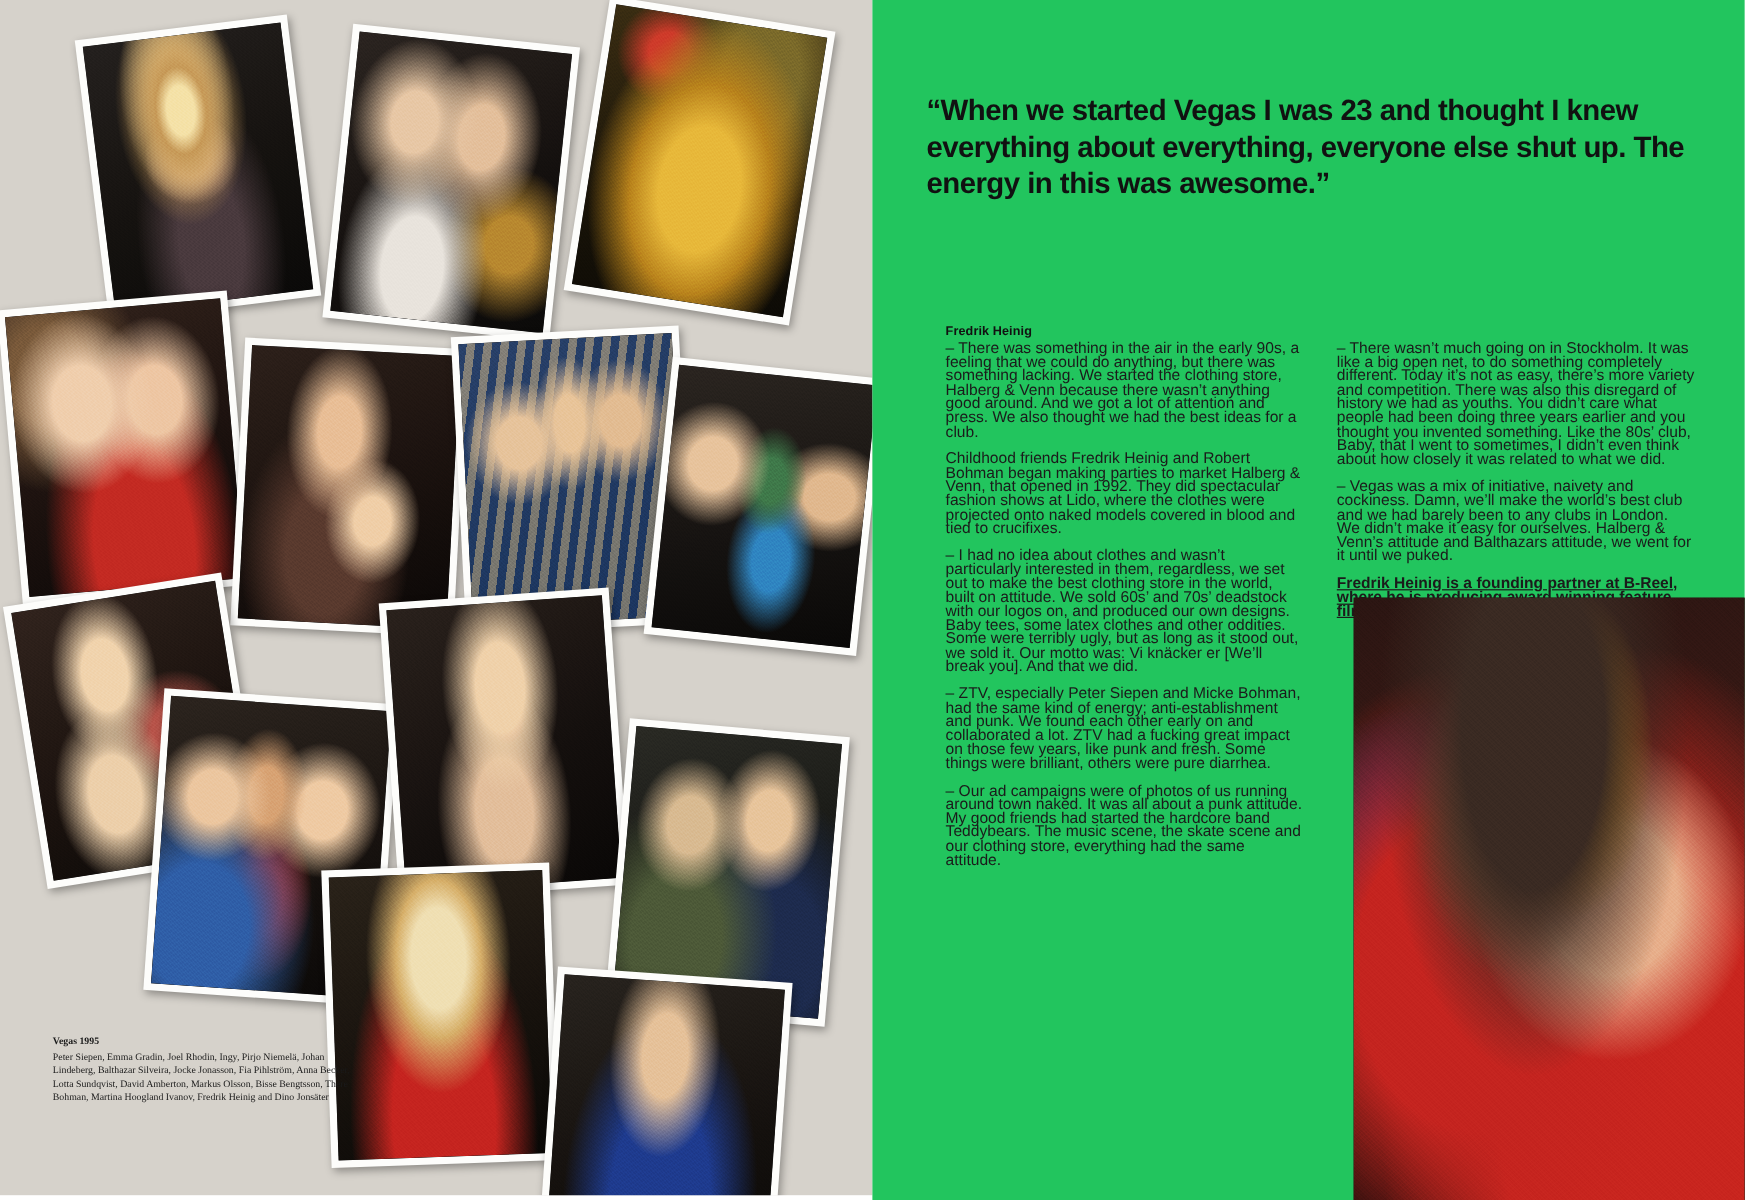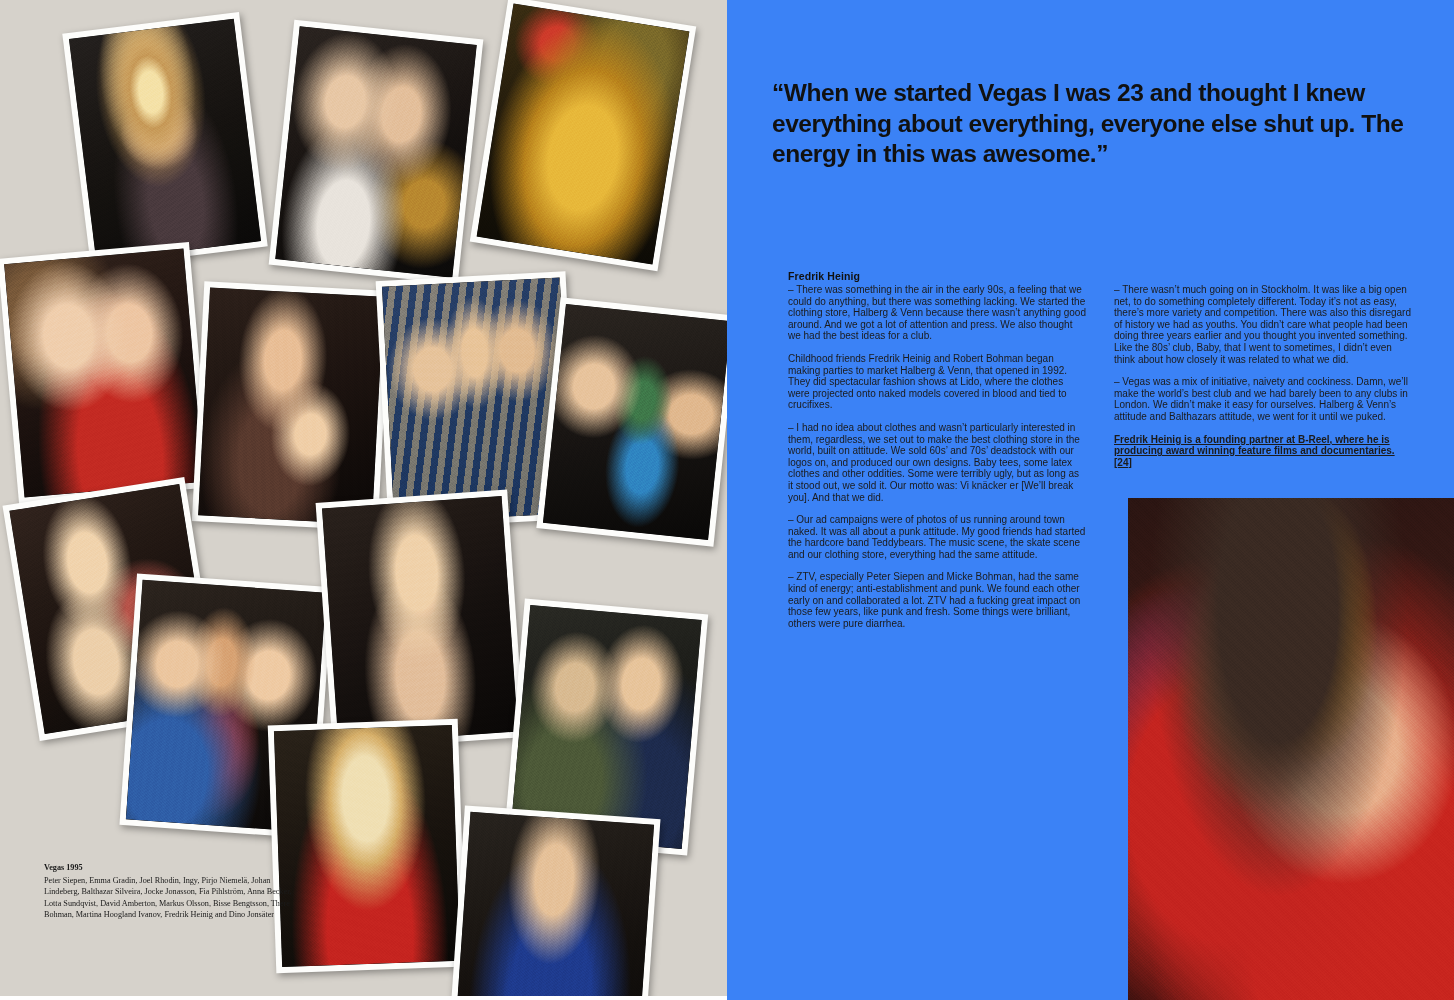--- a/index.html
+++ b/index.html
@@ -78,21 +78,21 @@
     font-weight: bold;
     display: block;
     margin-bottom: 1px;
   }
 
   
   .page-right {
     position: relative;
     width: 727px;
     height: 1000px;
-    background: #3b82f6;
+    background: #22c55e;
     overflow: hidden;
   }
   .pull-quote {
     position: absolute;
     left: 45px;
     top: 78px;
     width: 640px;
     font-size: 24.5px;
     line-height: 30.5px;
     font-weight: bold;
@@ -111,21 +111,21 @@
   .columns {
     position: absolute;
     left: 61px;
     top: 284px;
     width: 624px;
     display: flex;
     gap: 28px;
   }
   .col {
     width: 298px;
-    font-size: 10px;
+    font-size: 13px;
     line-height: 11.6px;
     color: #1b1b1b;
     text-align: left;
   }
   .col p { margin: 0 0 11px 0; }
   .col p.bold { font-weight: bold; text-decoration: underline; }
 
   .photo-right {
     position: absolute;
     left: 1128px;
@@ -297,22 +297,22 @@
 
     <div class="pull-quote">“When we started Vegas I was 23 and thought I knew everything about everything, everyone else shut up. The energy in this was awesome.”</div>
 
     <div class="byline">Fredrik Heinig</div>
 
     <div class="columns">
       <div class="col">
         <p>– There was something in the air in the early 90s, a feeling that we could do anything, but there was something lacking. We started the clothing store, Halberg &amp; Venn because there wasn’t anything good around. And we got a lot of attention and press. We also thought we had the best ideas for a club.</p>
         <p>Childhood friends Fredrik Heinig and Robert Bohman began making parties to market Halberg &amp; Venn, that opened in 1992. They did spectacular fashion shows at Lido, where the clothes were projected onto naked models covered in blood and tied to crucifixes.</p>
         <p>– I had no idea about clothes and wasn’t particularly interested in them, regardless, we set out to make the best clothing store in the world, built on attitude. We sold 60s’ and 70s’ deadstock with our logos on, and produced our own designs. Baby tees, some latex clothes and other oddities. Some were terribly ugly, but as long as it stood out, we sold it. Our motto was: Vi knäcker er [We’ll break you]. And that we did.</p>
+        <p>– ZTV, especially Peter Siepen and Micke Bohman, had the same kind of energy; anti-establishment and punk. We found each other early on and collaborated a lot. ZTV had a fucking great impact on those few years, like punk and fresh. Some things were brilliant, others were pure diarrhea.</p>
         <p>– Our ad campaigns were of photos of us running around town naked. It was all about a punk attitude. My good friends had started the hardcore band Teddybears. The music scene, the skate scene and our clothing store, everything had the same attitude.</p>
-        <p>– ZTV, especially Peter Siepen and Micke Bohman, had the same kind of energy; anti-establishment and punk. We found each other early on and collaborated a lot. ZTV had a fucking great impact on those few years, like punk and fresh. Some things were brilliant, others were pure diarrhea.</p>
       </div>
       <div class="col">
         <p>– There wasn’t much going on in Stockholm. It was like a big open net, to do something completely different. Today it’s not as easy, there’s more variety and competition. There was also this disregard of history we had as youths. You didn’t care what people had been doing three years earlier and you thought you invented something. Like the 80s’ club, Baby, that I went to sometimes, I didn’t even think about how closely it was related to what we did.</p>
         <p>– Vegas was a mix of initiative, naivety and cockiness. Damn, we’ll make the world’s best club and we had barely been to any clubs in London. We didn’t make it easy for ourselves. Halberg &amp; Venn’s attitude and Balthazars attitude, we went for it until we puked.</p>
         <p class="bold">Fredrik Heinig is a founding partner at B-Reel, where he is producing award winning feature films and documentaries. [24]</p>
       </div>
     </div>
 
   </div>
 

